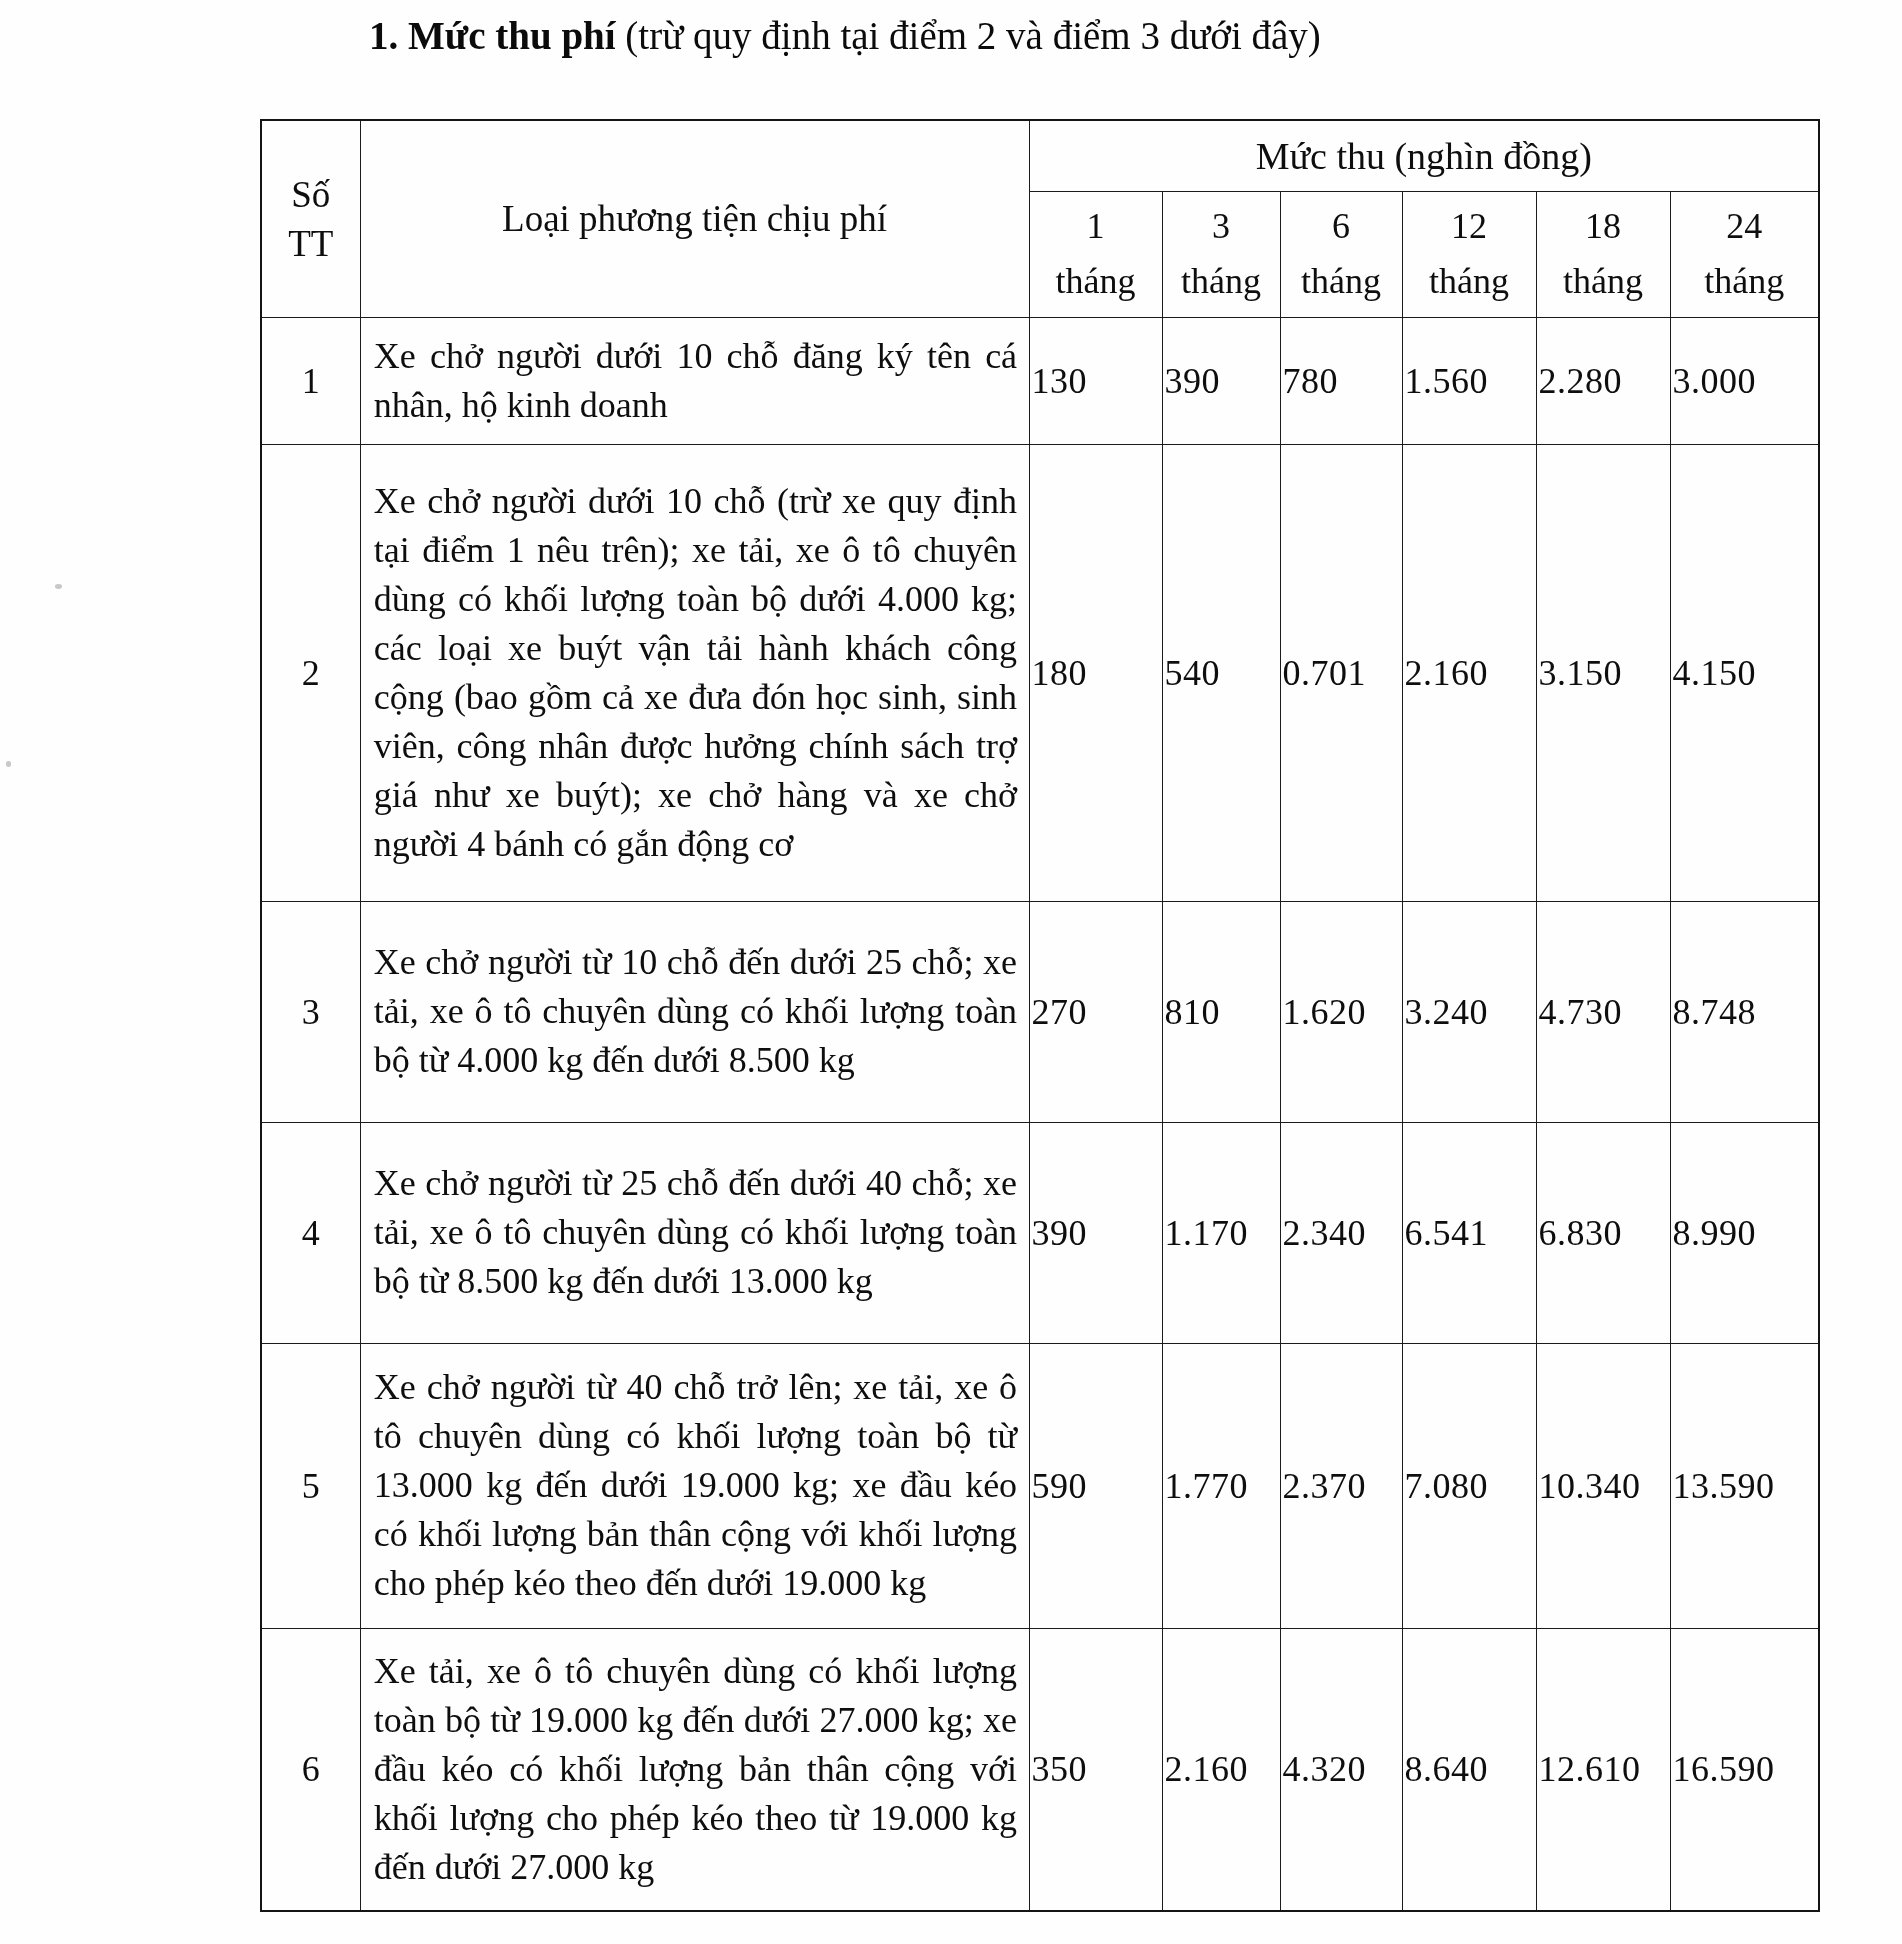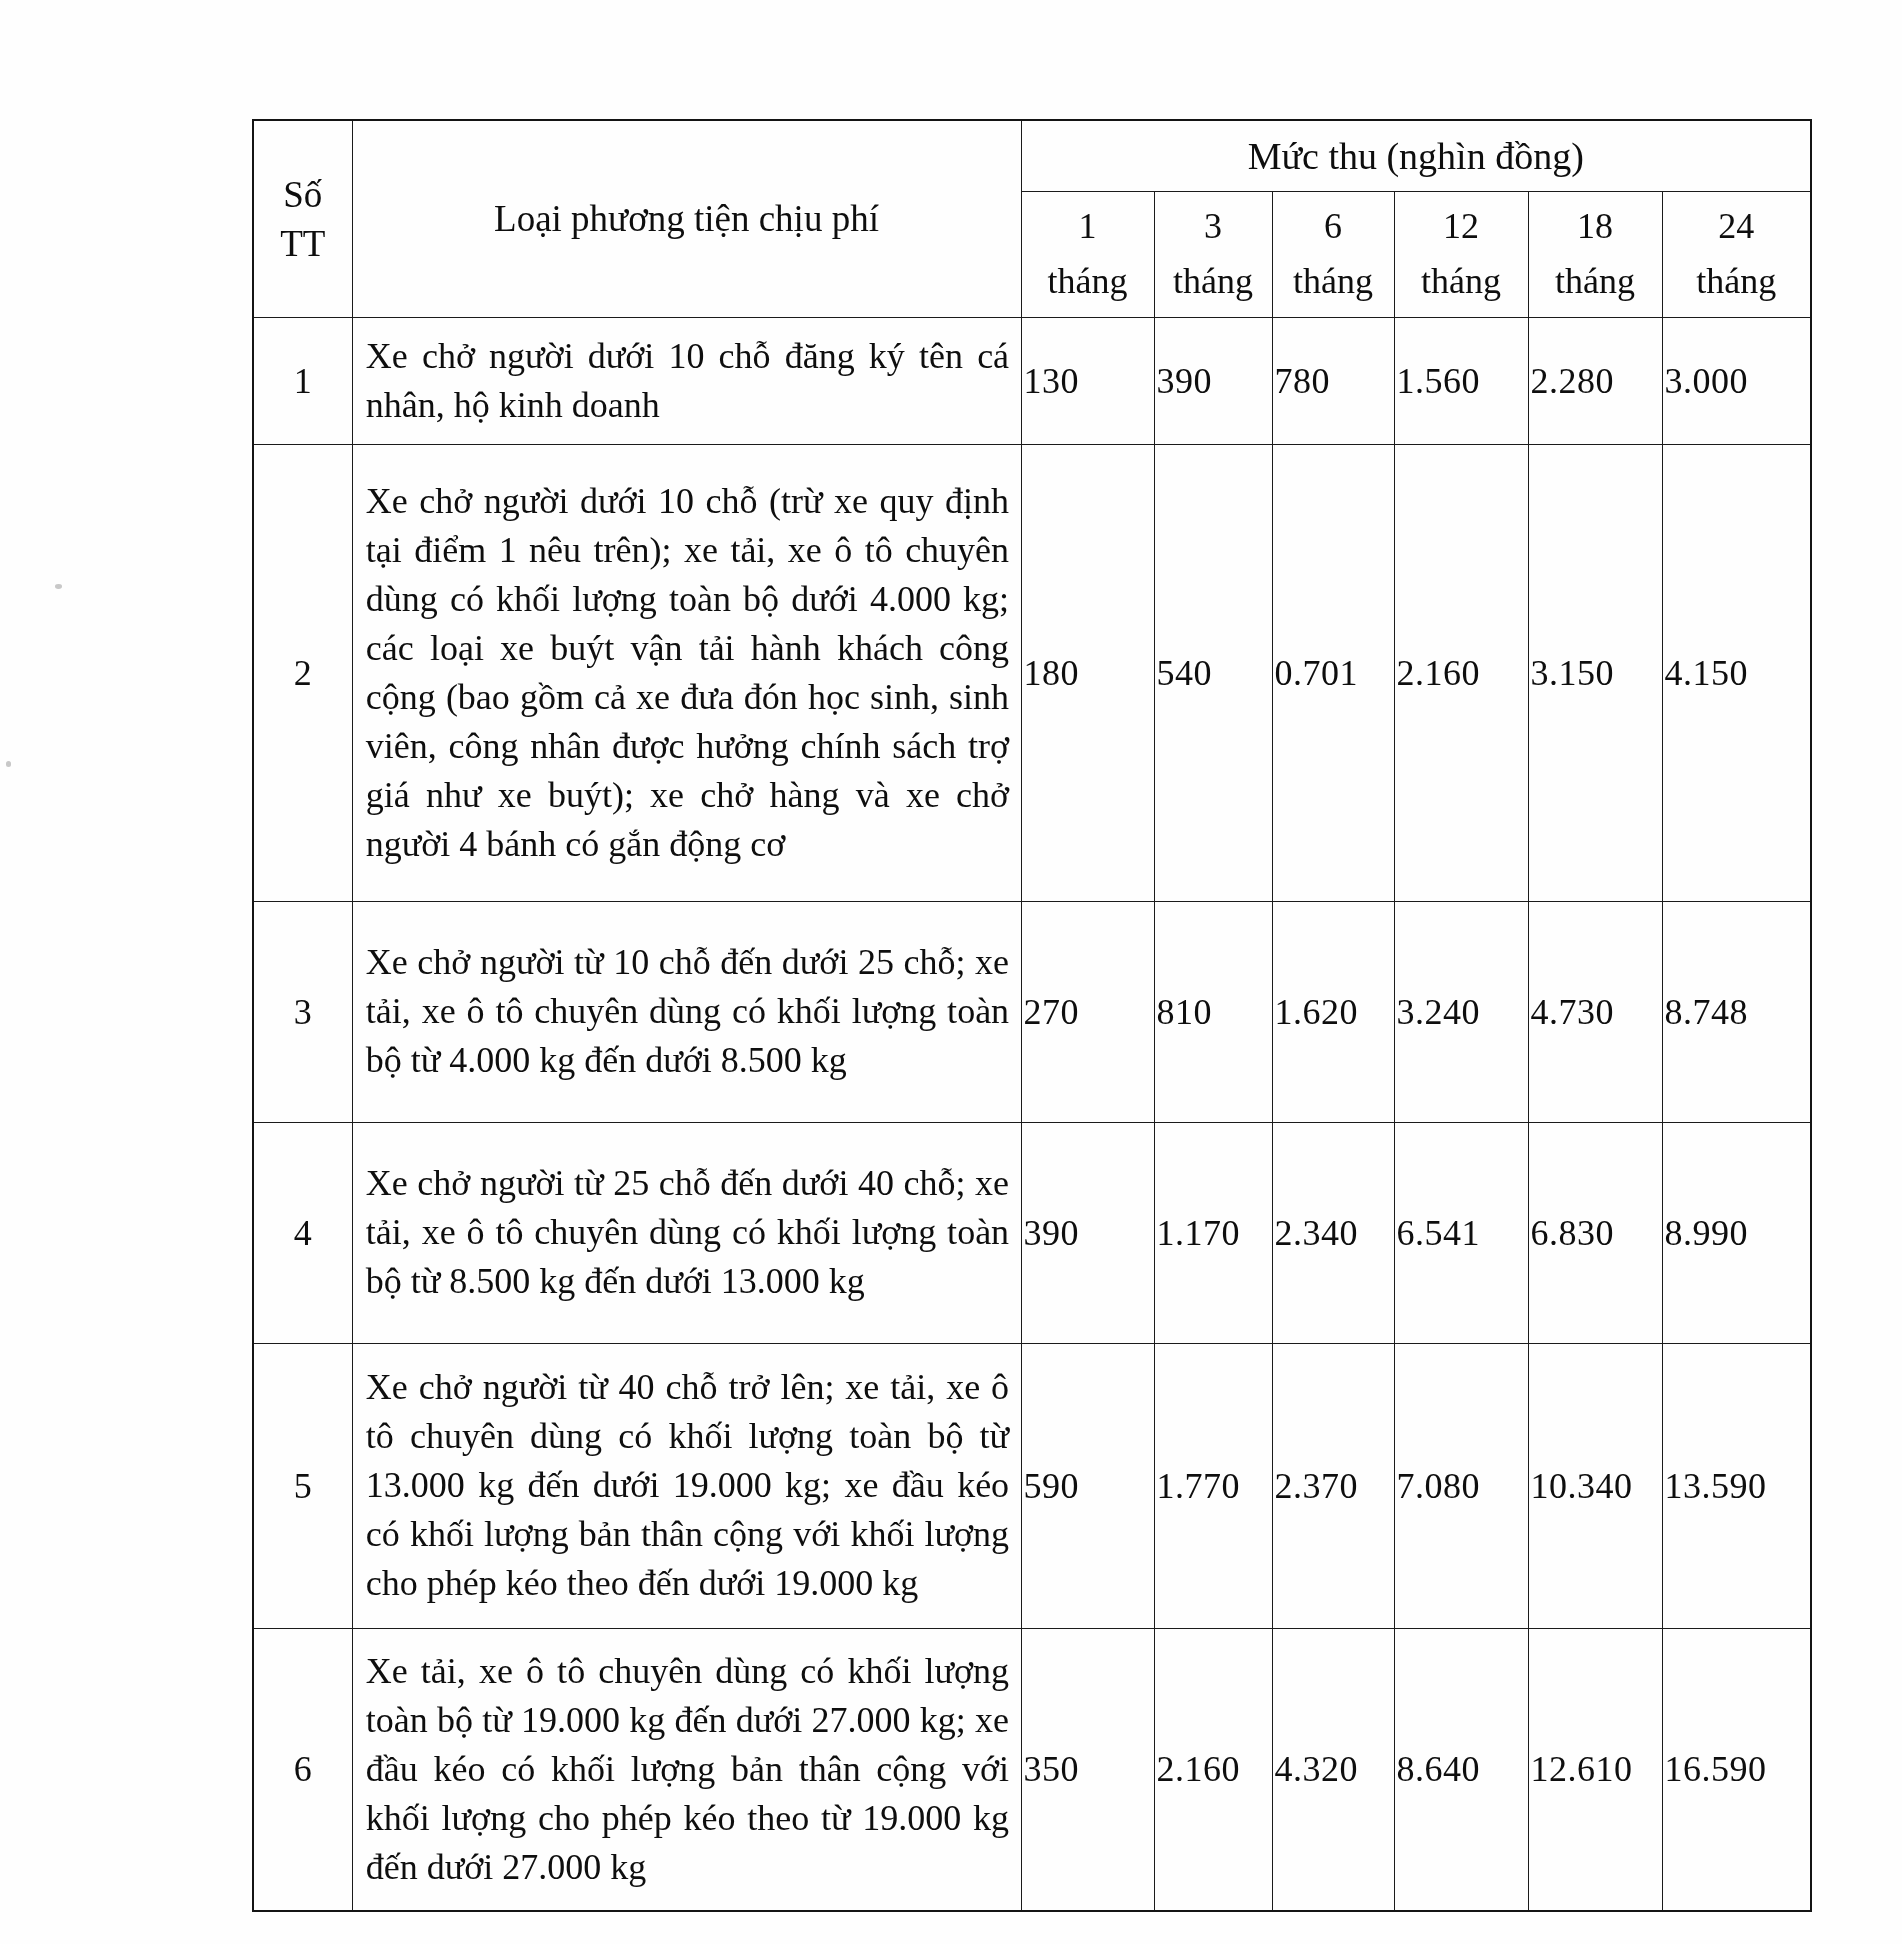--- a/index.html
+++ b/index.html
@@ -19,21 +19,21 @@
     left: 369px;
     top: 13.3px;
     font-size: 39px;
     white-space: nowrap;
     color: #0b0b0b;
   }
   .doc-title .t-bold { font-weight: bold; }
 
   table.fee-table {
     position: absolute;
-    left: 252px;
+    left: 260px;
     top: 119px;
     width: 1558px;
     border-collapse: collapse;
     table-layout: fixed;
     border: 2.9px solid #141414;
   }
   table.fee-table td, table.fee-table th {
     border: 1.9px solid #1b1b1b;
     vertical-align: middle;
     font-weight: normal;
@@ -90,20 +90,23 @@
     opacity: 0.55;
   }
   .speck-1 { left: 55px; top: 584px; width: 6.7px; height: 4.8px; }
   .speck-2 { left: 5.7px;  top: 761px; width: 5.7px; height: 5.7px; }
 </style>
 </head>
 <body>
 
 <div class="page">
 
+  <div class="doc-title">
+    <span class="t-bold">1. Mức thu phí</span><span class="t-normal"> (trừ quy định tại điểm 2 và điểm 3 dưới đây)</span>
+  </div>
 
   <div class="speck speck-1"></div>
   <div class="speck speck-2"></div>
 
   <table class="fee-table">
     <colgroup>
       <col style="width:99px">
       <col style="width:669px">
       <col style="width:133px">
       <col style="width:118px">

